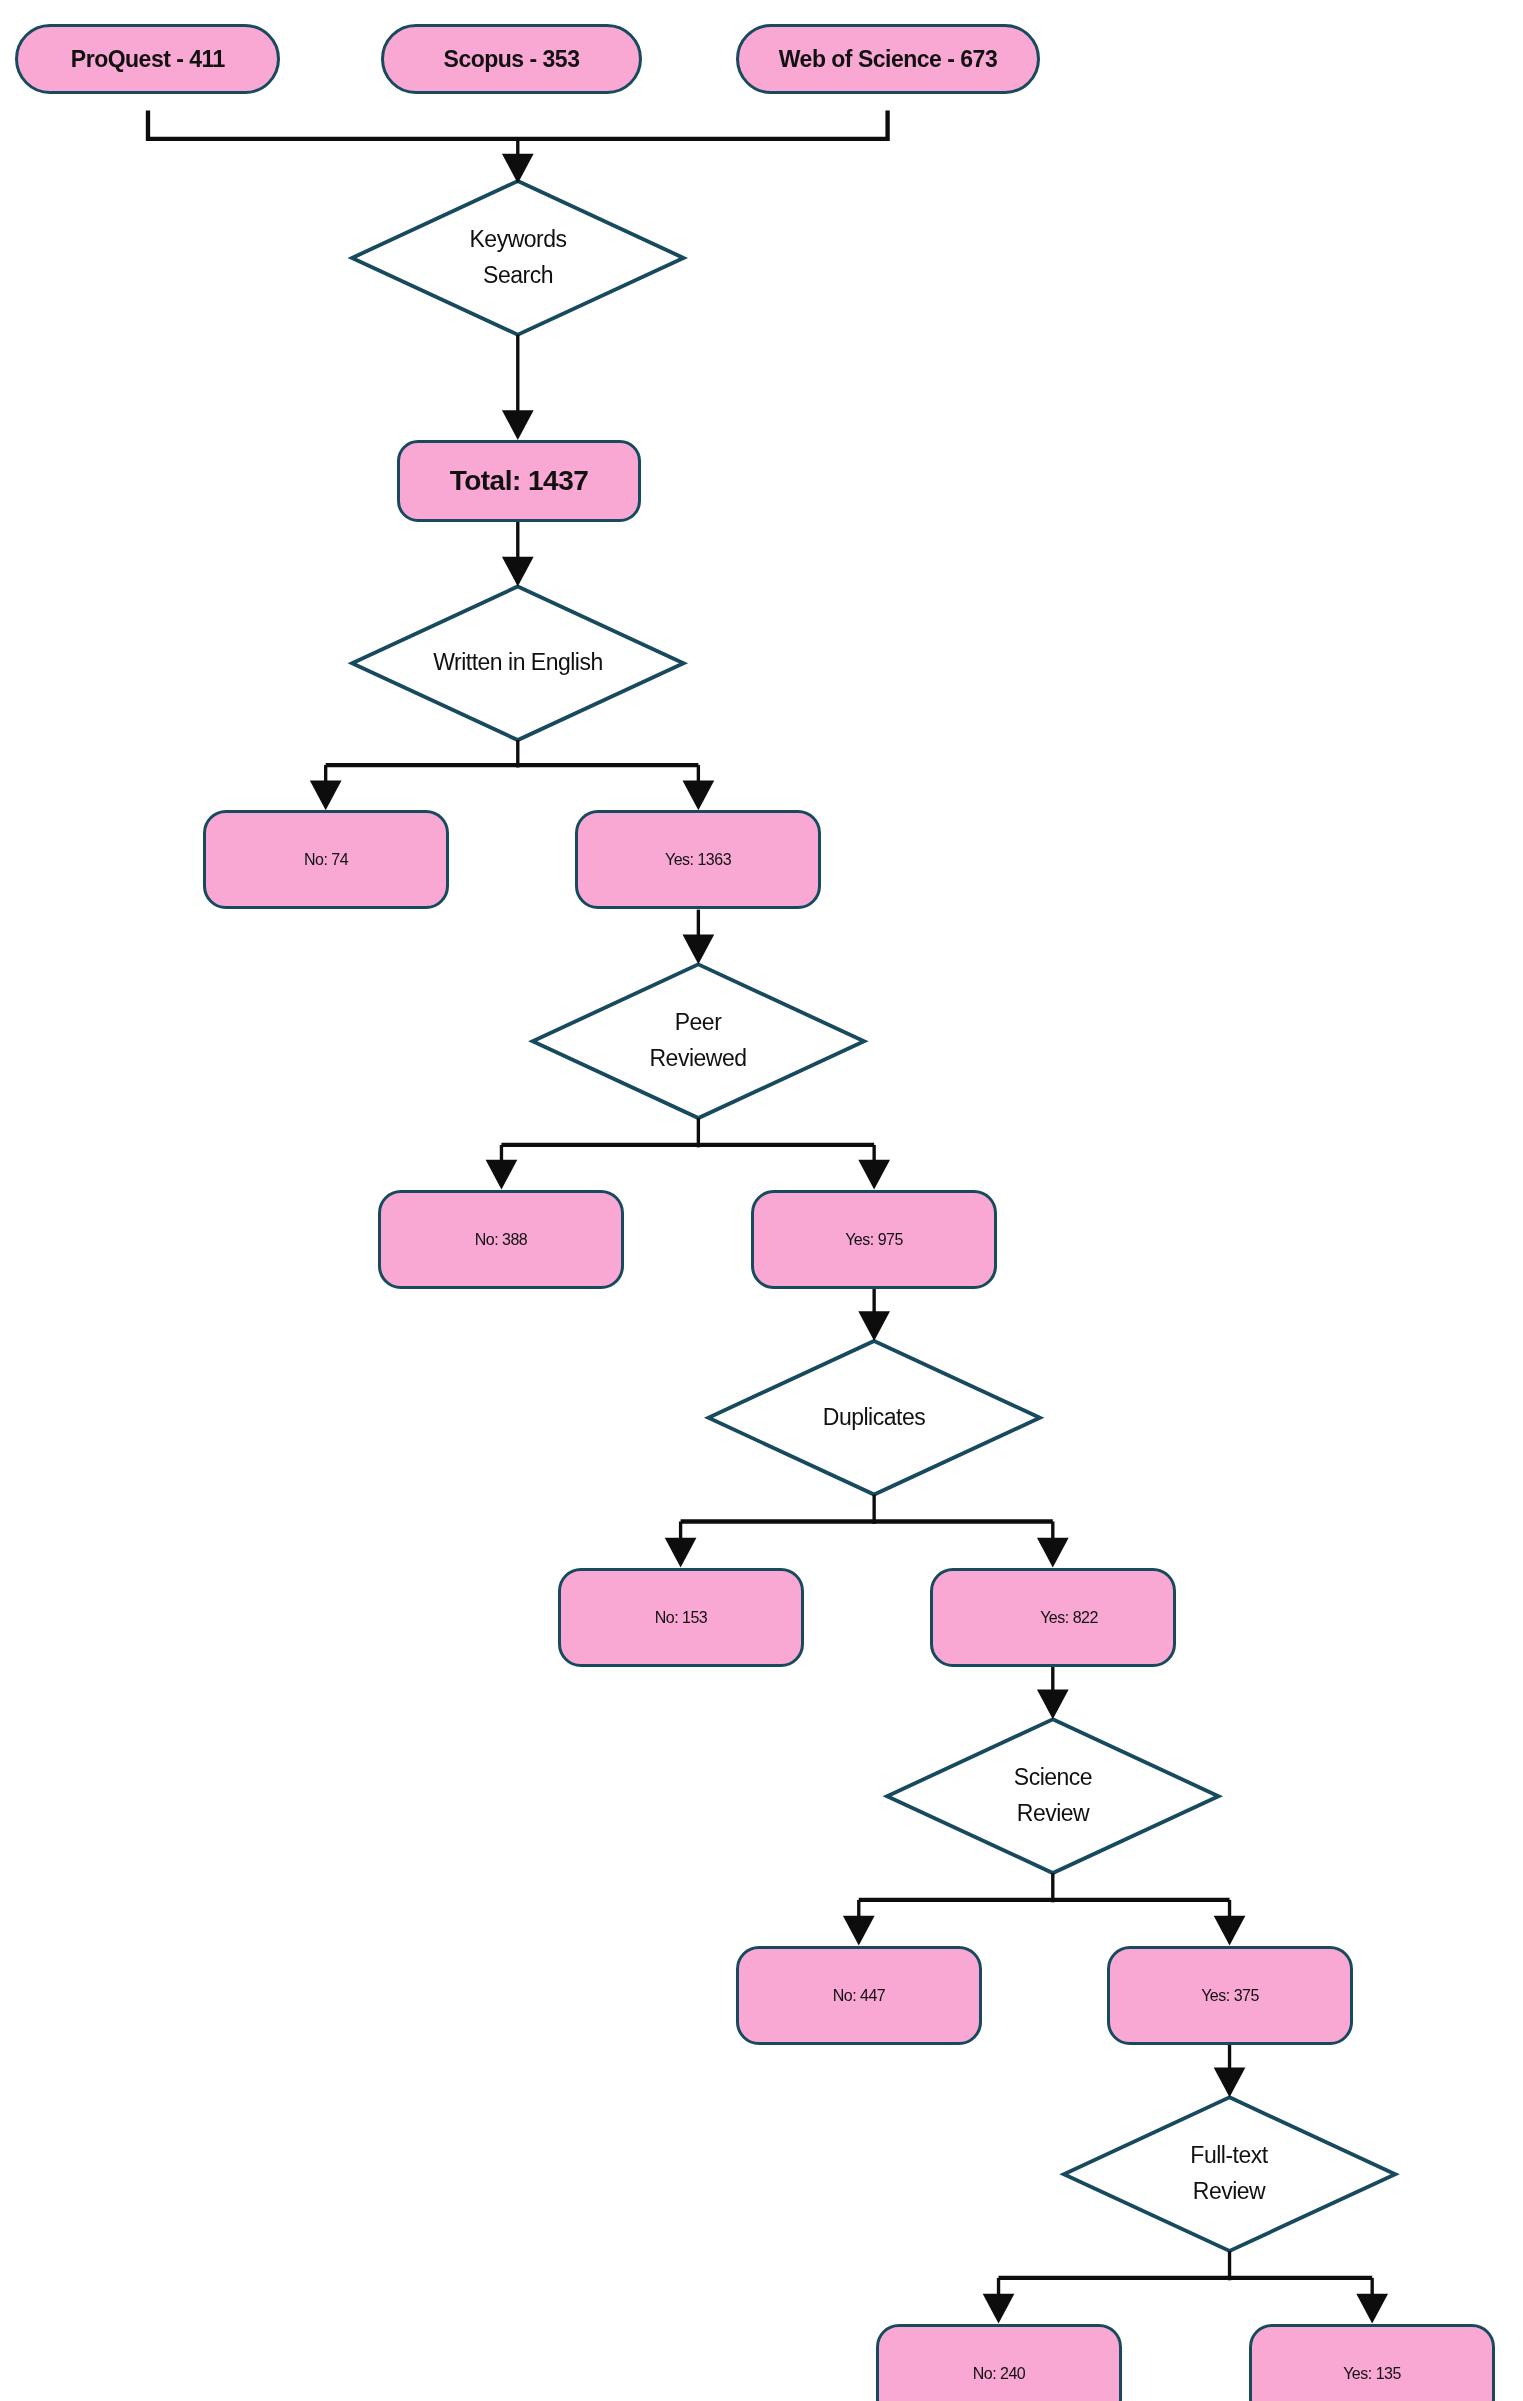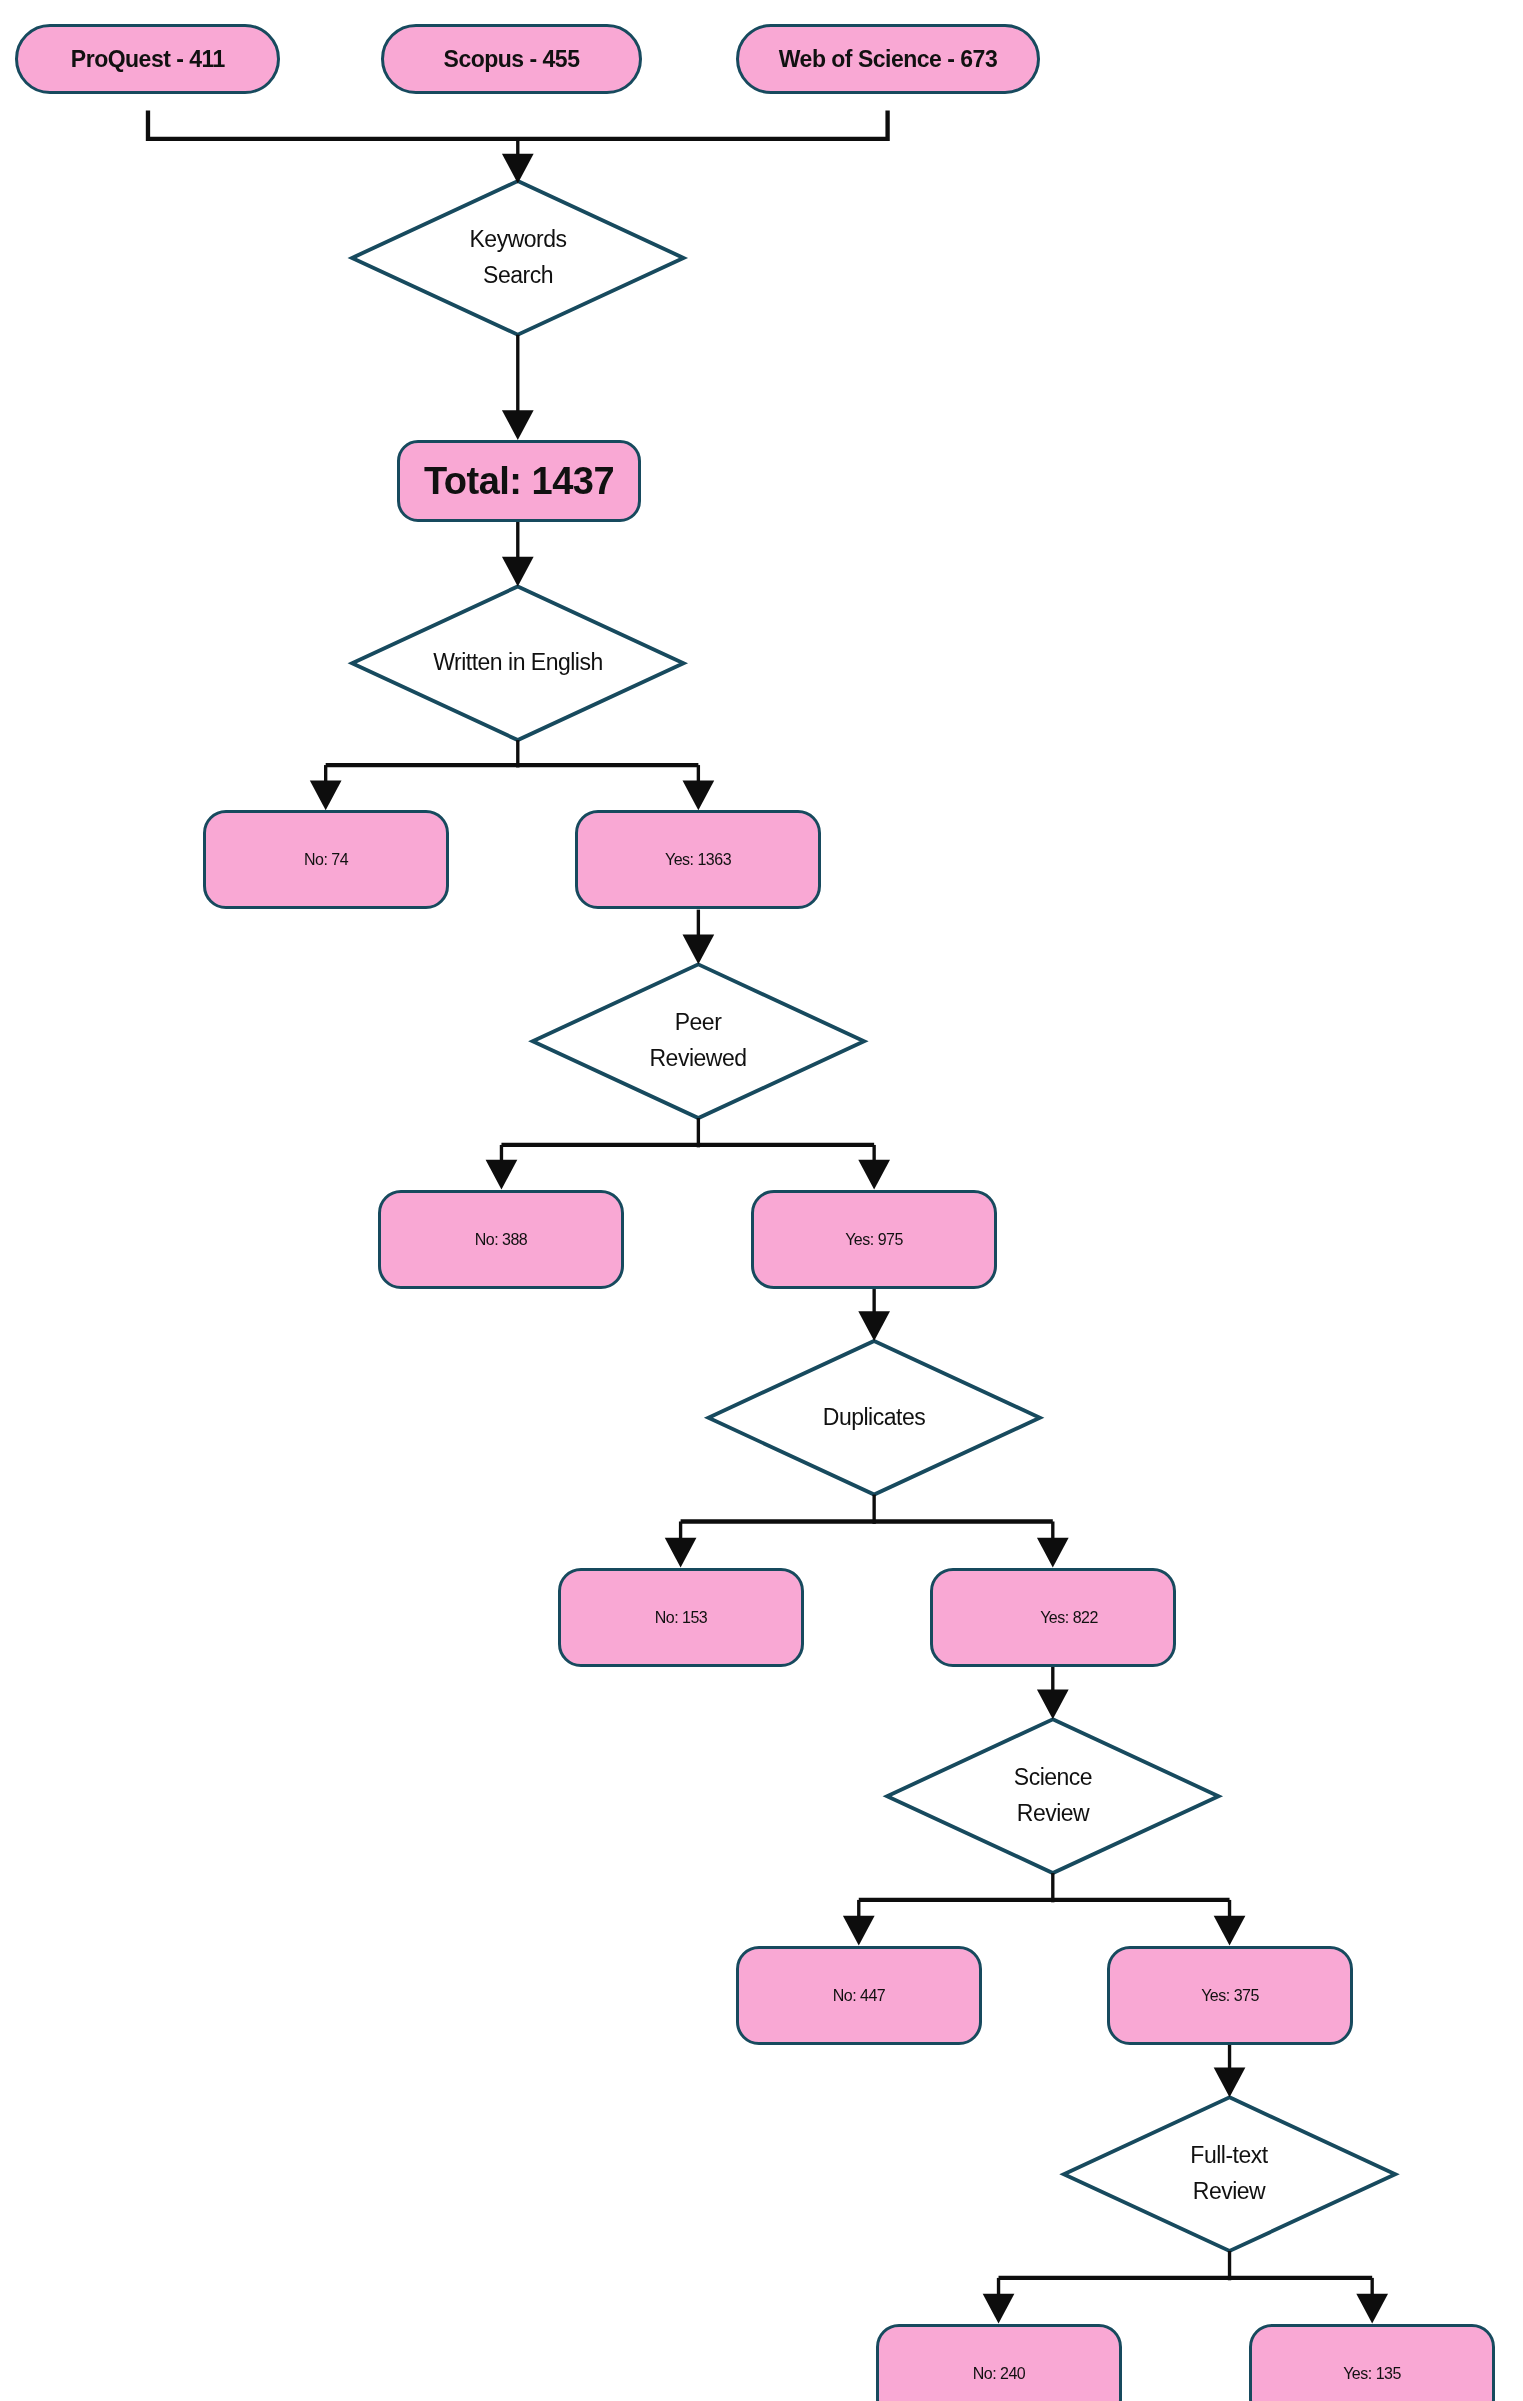--- a/index.html
+++ b/index.html
@@ -7,21 +7,21 @@
     position:relative;width:1524px;height:2458px;background:#ffffff;
     font-family:"Liberation Sans",sans-serif;color:#111111;overflow:hidden;
   }
   svg.layer{position:absolute;left:0;top:0;}
   .node{
     position:absolute;box-sizing:border-box;background:#f9a8d4;
     display:flex;align-items:center;justify-content:center;text-align:center;
     letter-spacing:-0.5px;
   }
   .src{border:3.8px solid #174a5e;border-radius:35px;font-size:23px;font-weight:600;}
-  .total{border:3.8px solid #174a5e;border-radius:21px;font-size:38px;font-weight:700;}
+  .total{border:3.8px solid #174a5e;border-radius:21px;font-size:28px;font-weight:700;}
   .yn{border:3.8px solid #174a5e;border-radius:23px;font-size:16px;font-weight:500;}
   .dlabel{
     position:absolute;display:flex;flex-direction:column;align-items:center;justify-content:center;
     font-size:23px;font-weight:500;line-height:1.55;text-align:center;letter-spacing:-0.5px;
   }
   .dline:empty{display:none;}
 </style>
 </head>
 <body>
 
@@ -90,21 +90,21 @@
       <polygon points="2527,4305 2593,4305 2560,4367"></polygon>
       <polygon points="2046,4776 2112,4776 2079,4838"></polygon>
       <polygon points="2824,4776 2890,4776 2857,4838"></polygon>
     </g>
   </svg>
 
   <div class="node src" style="left:15.4px;top:24px;width:265px;height:70px;">
     <span>ProQuest - 411</span>
   </div>
   <div class="node src" style="left:381px;top:24px;width:261px;height:70px;">
-    <span>Scopus - 455</span>
+    <span>Scopus - 353</span>
   </div>
   <div class="node src" style="left:736px;top:24px;width:304px;height:70px;">
     <span>Web of Science - 673</span>
   </div>
 
   <div class="dlabel" style="left:374px;top:186px;width:288px;height:144px;">
     <div class="dline">Keywords</div>
     <div class="dline">Search</div>
   </div>
 

